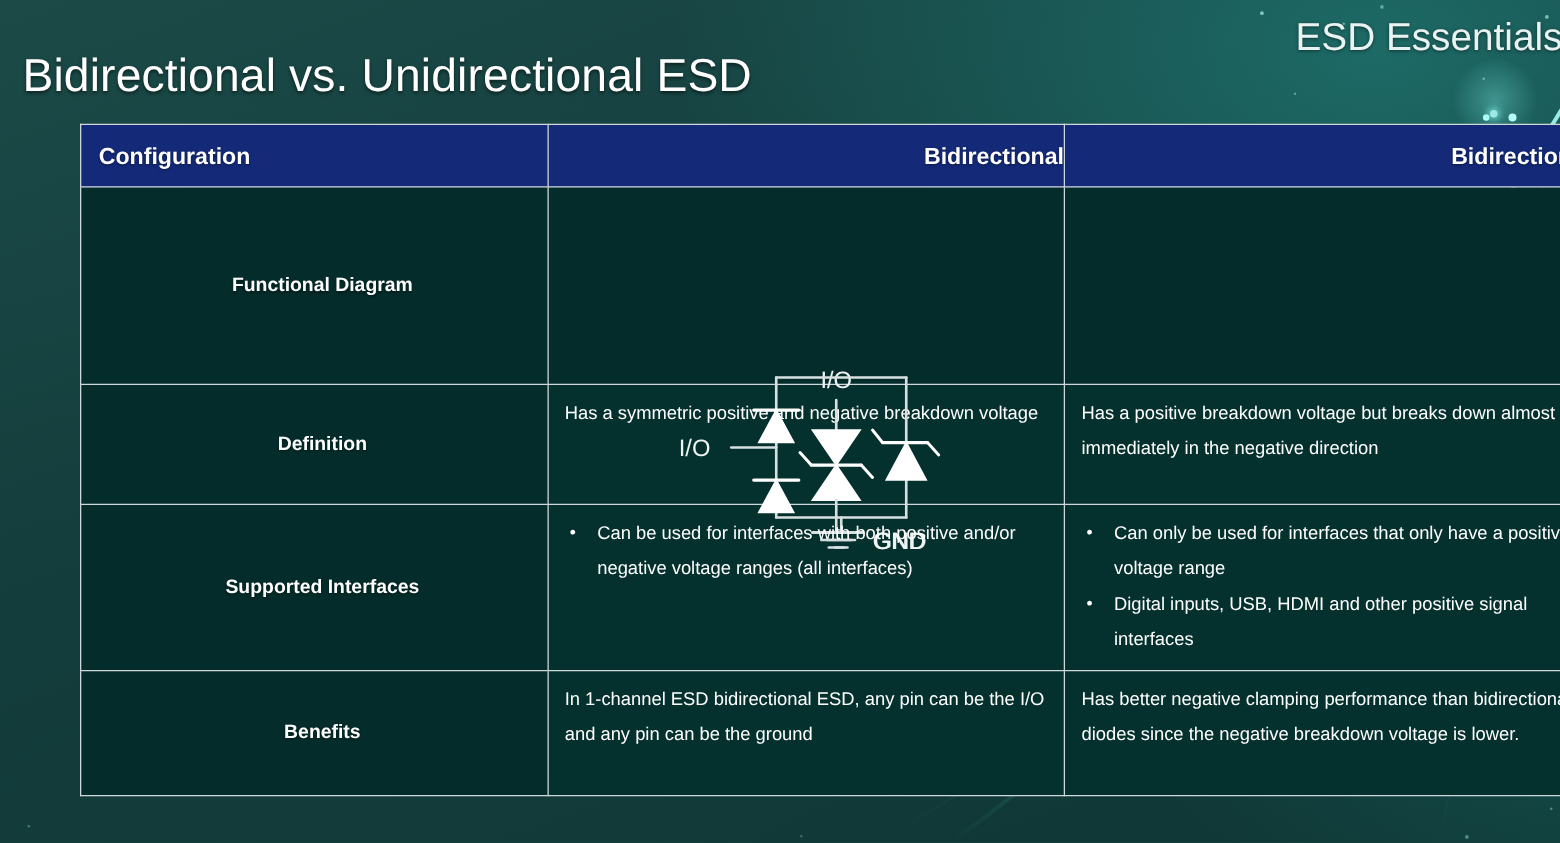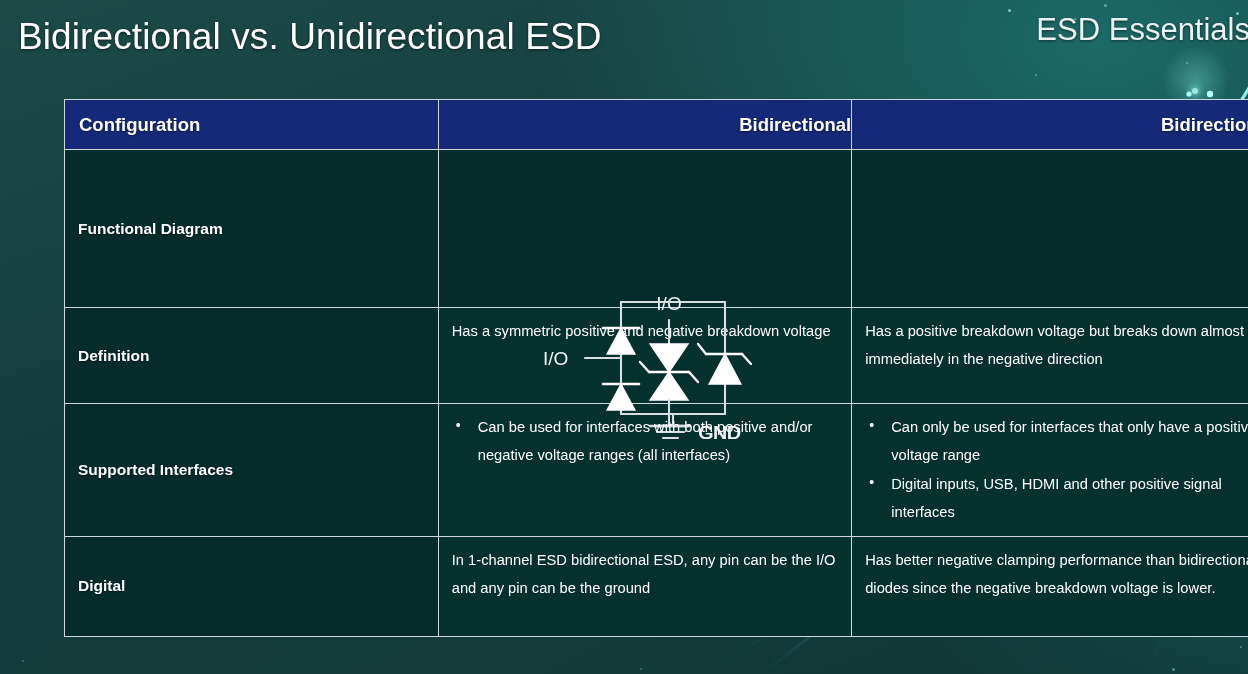--- a/index.html
+++ b/index.html
@@ -19,21 +19,21 @@
       radial-gradient(ellipse 700px 500px at 105% 75%, #15514f 0%, rgba(21,81,79,0) 60%),
       radial-gradient(ellipse 800px 700px at 10% 100%, #123b3a 0%, rgba(18,59,58,0) 65%),
       linear-gradient(160deg, #1b4a47 0%, #143f3e 45%, #0f3634 100%);
   }
   .bg-swoosh { position:absolute; inset:0; }
   .dot { position:absolute; border-radius:50%; background:#9fe8e4; }
   .dot.glow { box-shadow:0 0 6px 2px rgba(120,235,228,.75); }
 
   
   .title {
-    position:absolute; left:18px; top:16px; z-index:5;
+    position:absolute; left:18px; top:40px; z-index:5;
     font-size:37px; color:#ffffff; letter-spacing:.1px;
     text-shadow:0 1px 3px rgba(0,0,0,.55);
     white-space:nowrap;
   }
   .kicker {
     position:absolute; right:-2px; top:12px; z-index:5;
     font-size:31px; color:#e9f3f2;
     text-shadow:0 1px 3px rgba(0,0,0,.5);
     white-space:nowrap;
   }
@@ -54,20 +54,21 @@
     height:50px;
     text-align:right;
     text-shadow:0 1px 2px rgba(0,0,0,.45);
   }
   thead th.lead { text-align:left; padding-left:14px; }
 
   td.rowlabel {
     font-size:15.5px; font-weight:bold;
     padding-left:13px;
     text-shadow:0 1px 2px rgba(0,0,0,.4);
+    text-align:center;
   }
   td.body {
     font-size:14.7px; line-height:1.93;
     padding:9px 13px 9px 13px;
     vertical-align:top;
     background:#04302d;
   }
   tr.r-diagram td { height:158px; }
   tr.r-def     td { height:96px; }
   tr.r-sup     td { height:118px; }
@@ -249,21 +250,21 @@
       </td>
       <td class="body">
         <ul class="blist">
           <li>Can only be used for interfaces that only have a positive voltage range</li>
           <li>Digital inputs, USB, HDMI and other positive signal interfaces</li>
         </ul>
       </td>
     </tr>
 
     <tr class="r-ben">
-      <td class="rowlabel">Digital</td>
+      <td class="rowlabel">Benefits</td>
       <td class="body">
         <div>In 1-channel ESD bidirectional ESD, any pin can be the I/O and any pin can be the ground</div>
       </td>
       <td class="body">
         <div>Has better negative clamping performance than bidirectional diodes since the negative breakdown voltage is lower.</div>
       </td>
     </tr>
   </tbody>
 </table>
 </div>

